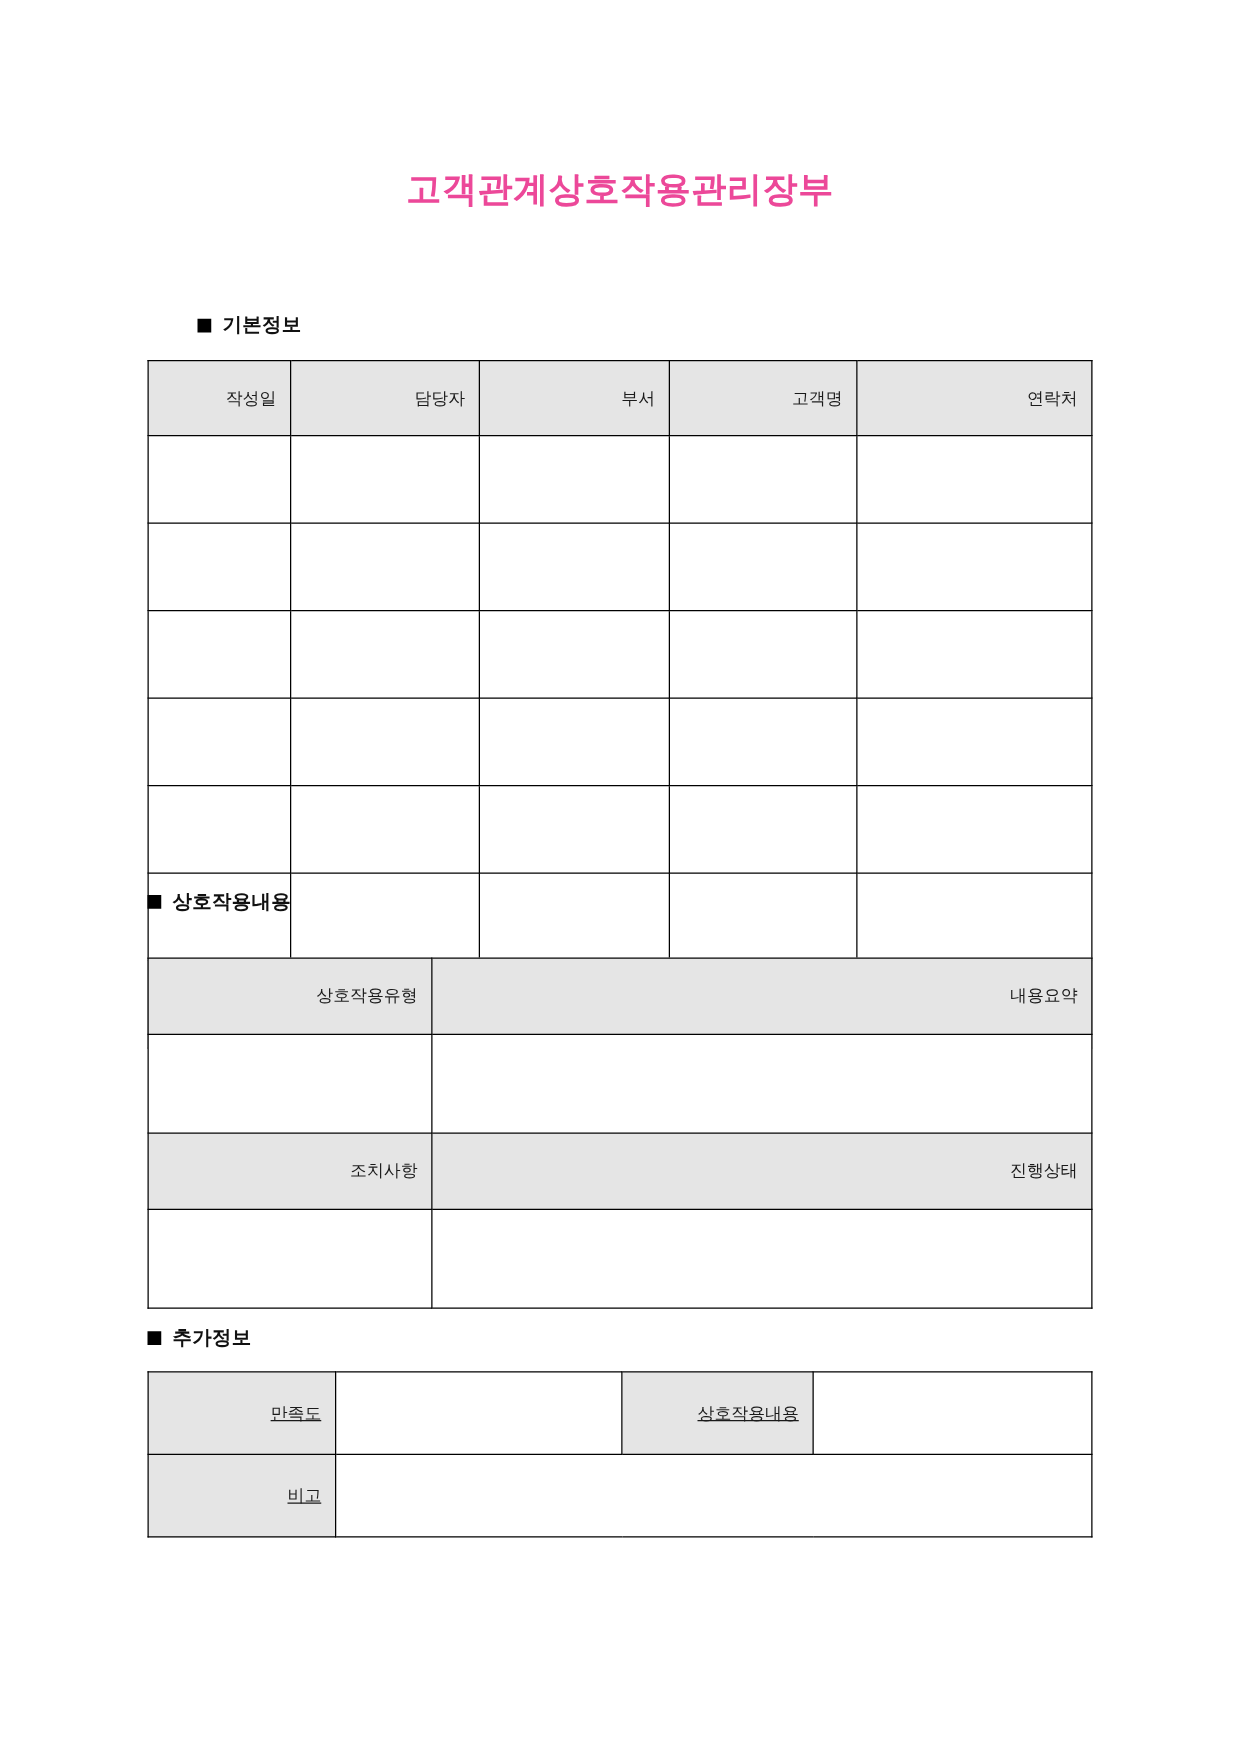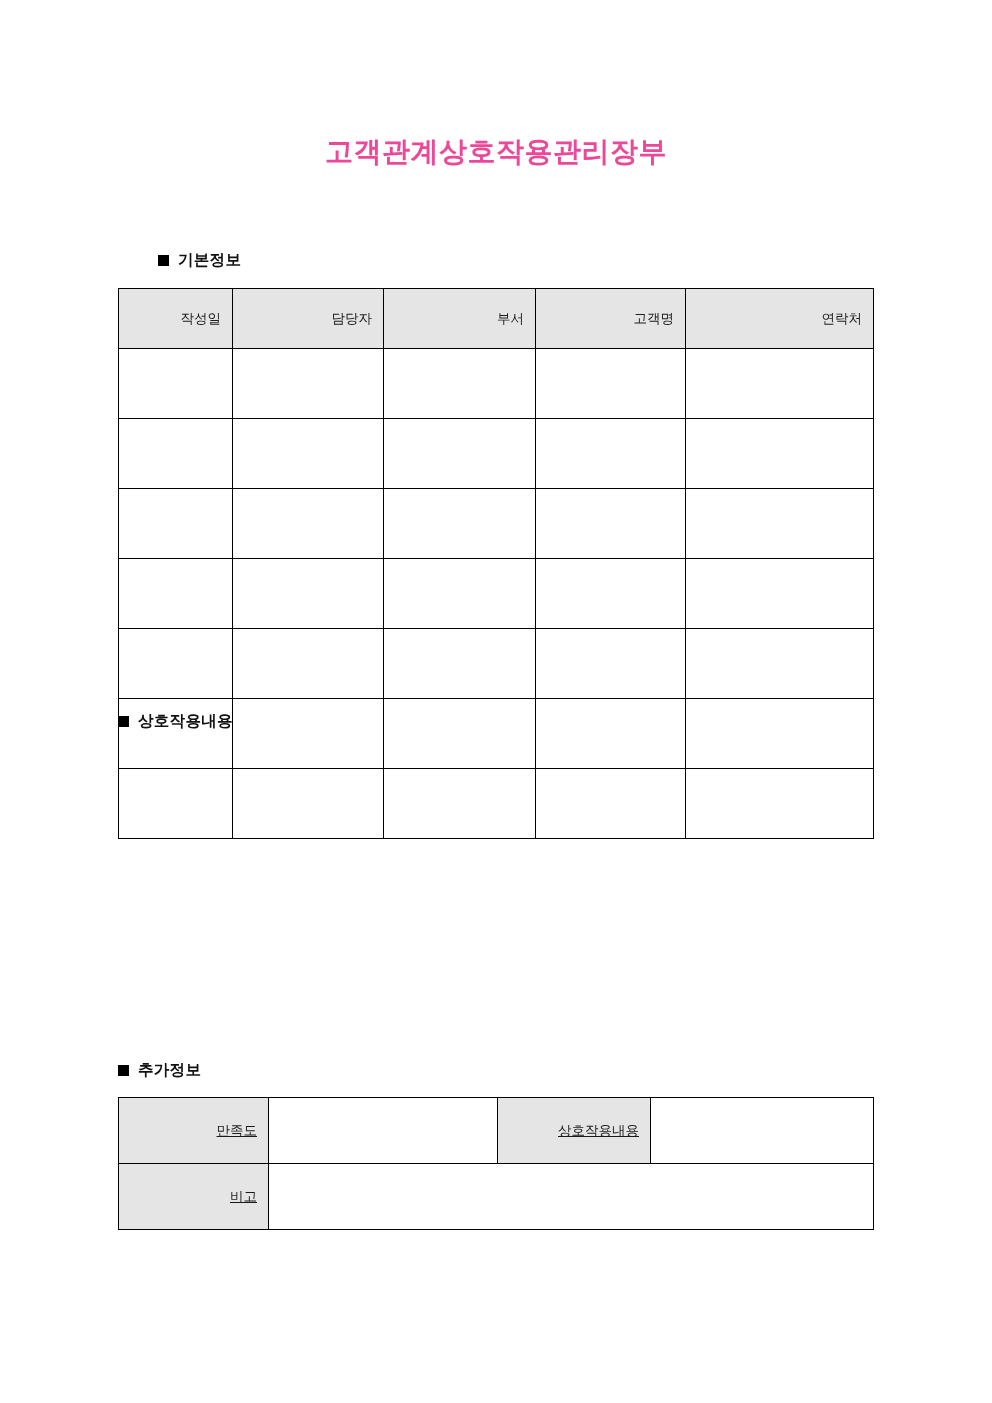--- a/index.html
+++ b/index.html
@@ -192,20 +192,44 @@
         <td class="blank"></td>
       </tr>
     </tbody>
   </table>
 
   <div class="section-heading" id="heading-inter">
     <span class="bullet-square"></span>
     <span class="heading-text">상호작용내용</span>
   </div>
 
+  <table class="form-table" id="table-inter">
+    <colgroup>
+      <col style="width:227px">
+      <col style="width:528px">
+    </colgroup>
+    <tbody>
+      <tr>
+        <td class="hdr">상호작용유형</td>
+        <td class="hdr">내용요약</td>
+      </tr>
+      <tr>
+        <td class="blank"></td>
+        <td class="blank"></td>
+      </tr>
+      <tr>
+        <td class="hdr">조치사항</td>
+        <td class="hdr">진행상태</td>
+      </tr>
+      <tr>
+        <td class="blank"></td>
+        <td class="blank"></td>
+      </tr>
+    </tbody>
+  </table>
 
   <div class="section-heading" id="heading-extra">
     <span class="bullet-square"></span>
     <span class="heading-text">추가정보</span>
   </div>
 
   <table class="form-table" id="table-extra">
     <colgroup>
       <col style="width:150px">
       <col style="width:229px">

